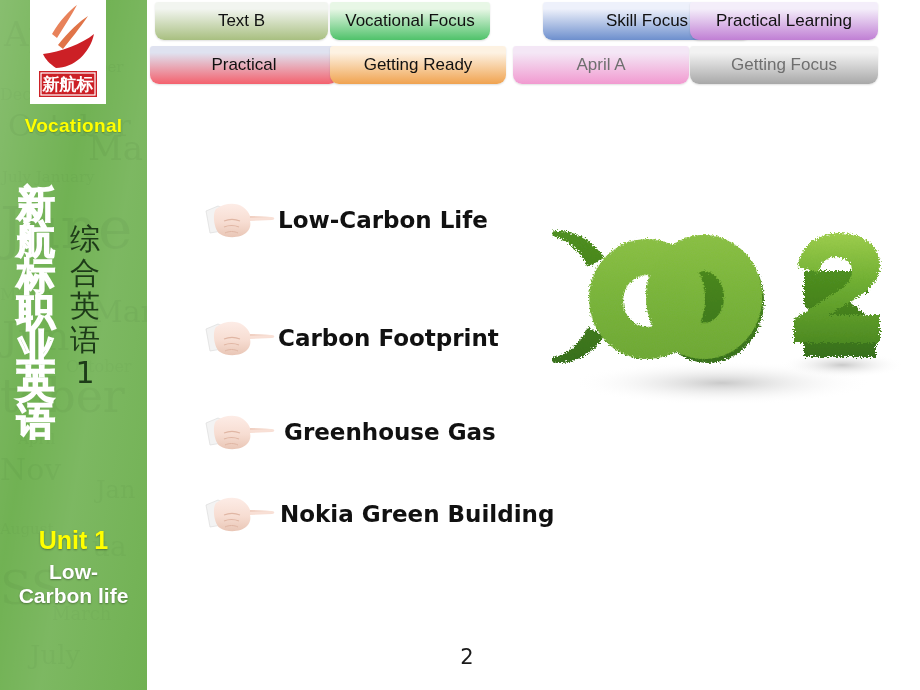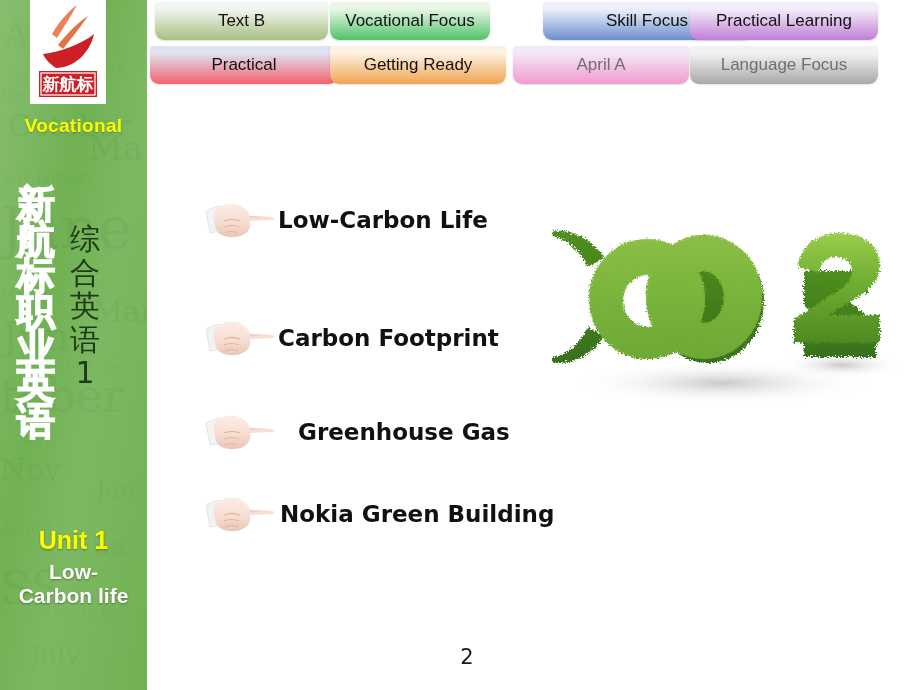--- a/index.html
+++ b/index.html
@@ -175,21 +175,21 @@
     font-family: "DejaVu Sans", sans-serif;
     font-weight: bold;
     font-size: 23px;
     color: #111111;
     white-space: nowrap;
   }
   #row-0 { top: 102px; }
   #row-1 { top: 220px; }
   #row-2 { top: 314px; }
   #row-3 { top: 396px; }
-  #row-2 .bullet-label { margin-left: 20px; }
+  #row-2 .bullet-label { margin-left: 6px; }
   #row-3 .bullet-label { margin-left: 2px; }
 
   #co2-image {
     position: absolute;
     left: 405px; top: 105px;
     width: 370px; height: 230px;
   }
 
   #page-number {
     position: absolute;
@@ -272,21 +272,21 @@
 </div>
 
 <div id="tabbar">
     <div class="tab row1" style="left: 155px; width: 173px; background: linear-gradient(rgb(242, 245, 240) 0%, rgb(242, 245, 240) 18%, rgb(168, 191, 128) 100%);">Text B</div>
     <div class="tab row1" style="left: 330px; width: 160px; background: linear-gradient(rgb(232, 247, 230) 0%, rgb(232, 247, 230) 18%, rgb(79, 194, 106) 100%);">Vocational Focus</div>
     <div class="tab row1" style="left: 513px; width: 208px; background: linear-gradient(rgb(238, 241, 251) 0%, rgb(238, 241, 251) 18%, rgb(109, 143, 205) 100%); margin-left: 30px;">Skill Focus</div>
     <div class="tab row1" style="left: 690px; width: 188px; background: linear-gradient(rgb(244, 238, 250) 0%, rgb(244, 238, 250) 18%, rgb(192, 127, 212) 100%);">Practical Learning</div>
     <div class="tab row2" style="left: 150px; width: 188px; background: linear-gradient(rgb(223, 226, 240) 0%, rgb(223, 226, 240) 18%, rgb(244, 97, 109) 100%);">Practical</div>
     <div class="tab row2" style="left: 330px; width: 176px; background: linear-gradient(rgb(253, 242, 226) 0%, rgb(253, 242, 226) 18%, rgb(240, 163, 80) 100%);">Getting Ready</div>
     <div class="tab row2 muted" style="left: 513px; width: 176px; background: linear-gradient(rgb(244, 231, 246) 0%, rgb(244, 231, 246) 18%, rgb(241, 154, 208) 100%);">April A</div>
-    <div class="tab row2 muted" style="left: 690px; width: 188px; background: linear-gradient(rgb(242, 242, 242) 0%, rgb(242, 242, 242) 18%, rgb(168, 168, 168) 100%);">Language Focus</div>
+    <div class="tab row2 muted" style="left: 690px; width: 188px; background: linear-gradient(rgb(242, 242, 242) 0%, rgb(242, 242, 242) 18%, rgb(168, 168, 168) 100%);">Getting Focus</div>
   </div>
 
 <div id="content">
 
   <div id="co2-image">
     <svg viewBox="0 0 370 230" width="370" height="230" aria-hidden="true">
       <defs>
         <filter id="grass" x="-20%" y="-20%" width="140%" height="140%">
           <feTurbulence type="fractalNoise" baseFrequency="0.62" numOctaves="4" seed="7" result="n"></feTurbulence>
           <feDisplacementMap in="SourceGraphic" in2="n" scale="7" xChannelSelector="R" yChannelSelector="G"></feDisplacementMap>

